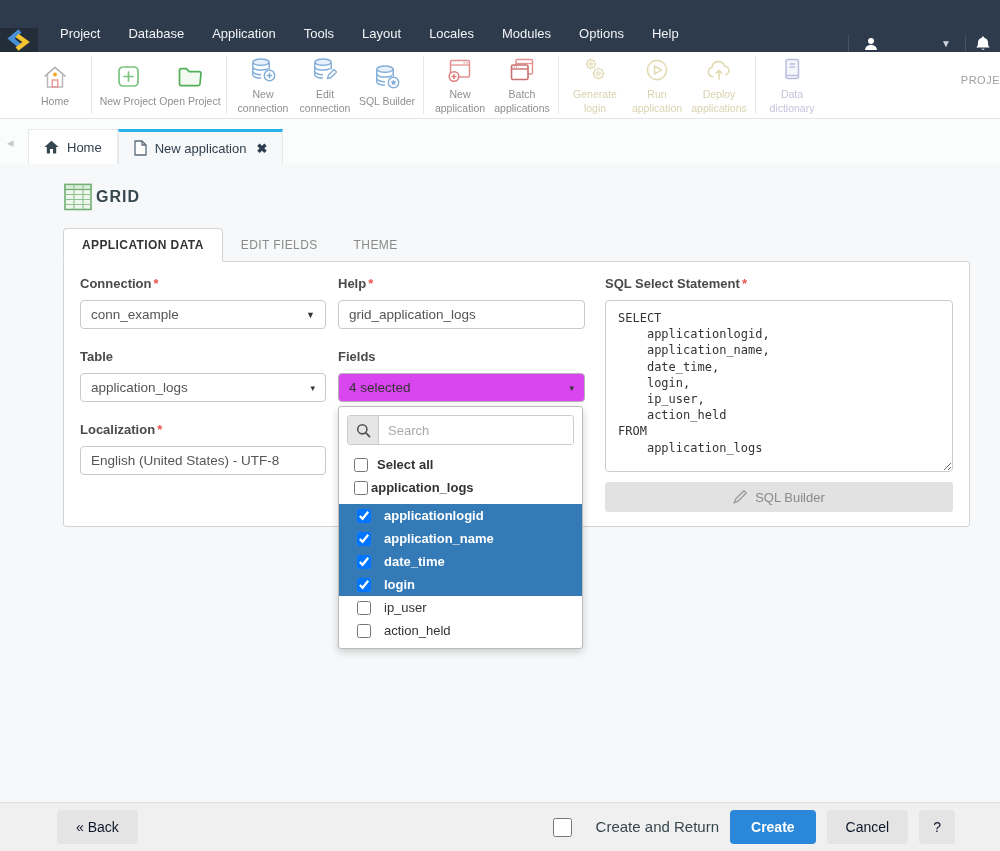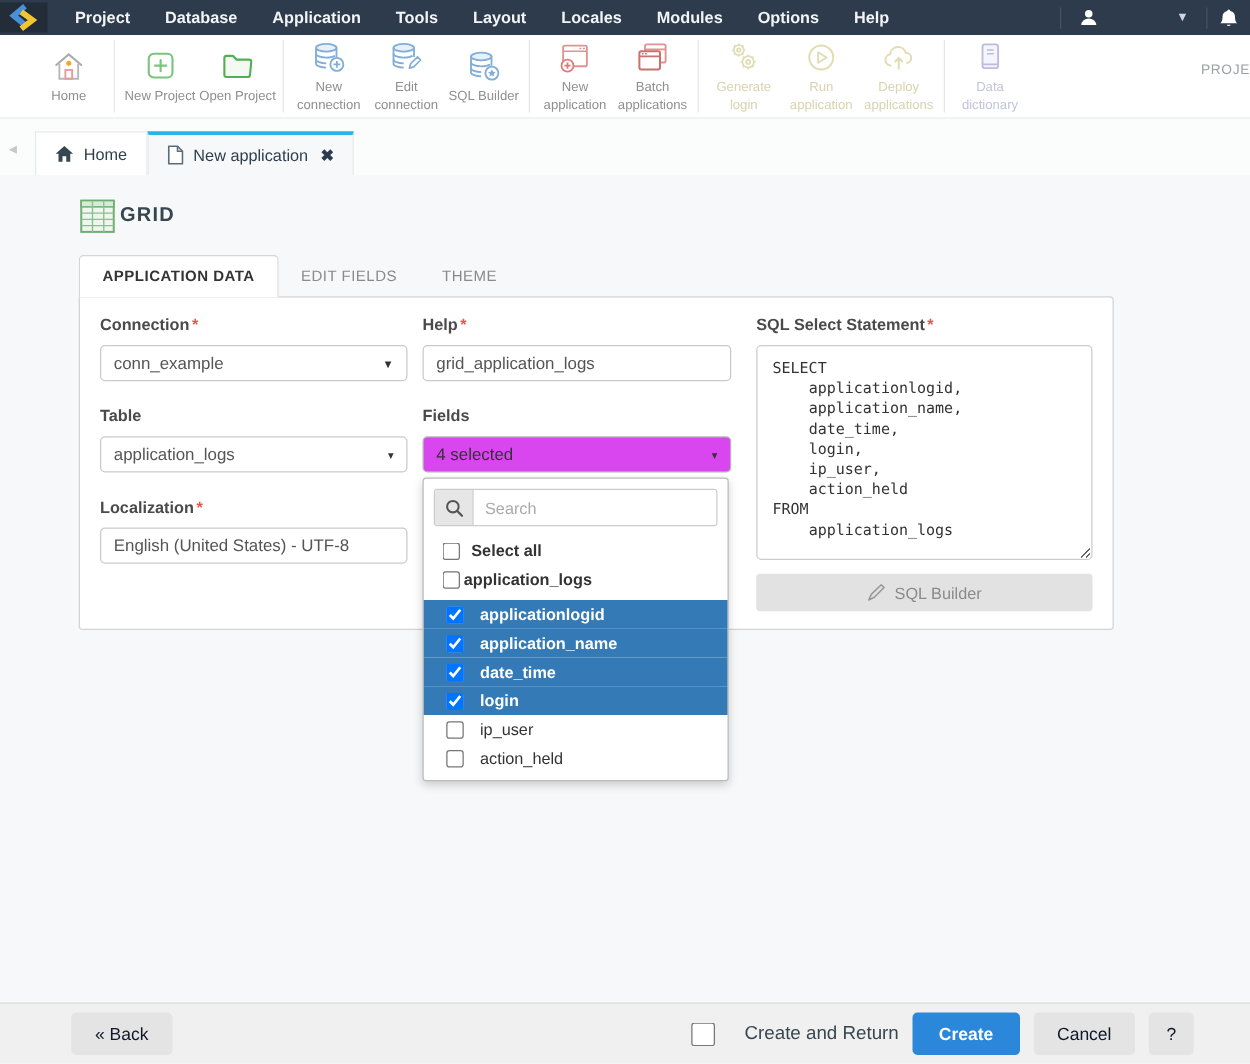--- a/index.html
+++ b/index.html
@@ -4,21 +4,21 @@
 <style>
   * { margin:0; padding:0; box-sizing:border-box; }
   html,body { width:1000px; height:851px; }
   body {
     position:relative; overflow:hidden;
     background:#f6f8f9;
     font-family:"Liberation Sans", sans-serif;
     color:#444;
   }
   
-  .navbar { height:28px; background:#2e3b4c; display:flex; align-items:center;font-weight:bold; }
+  .navbar { height:52px; background:#2e3b4c; display:flex; align-items:flex-end; }
   .logo { width:38px; background:#232d3a; display:flex; align-items:center; justify-content:center; cursor:pointer; }
   .menu { display:flex; align-items:center; margin-left:8px; }
   .menu-item { padding:0 14px; font-size:13px; color:#f2f4f6; line-height:36px; cursor:pointer; }
   .nav-right { margin-left:auto; display:flex; align-items:stretch; }
   .nav-sep { width:1px; background:rgba(255,255,255,.12); }
   .user-btn { width:116px; display:flex; align-items:center; justify-content:space-between; padding:0 14px; cursor:pointer; }
   .user-caret { color:#cfd6dd; font-size:10px; }
   .bell-btn { width:34px; display:flex; align-items:center; justify-content:center; cursor:pointer; }
   
   .toolbar { height:67px; background:#fff; border-bottom:1px solid #e3e8ea; display:flex; align-items:center; padding-left:24px; position:relative; overflow:hidden; }
@@ -35,21 +35,21 @@
   .tab { height:35px; display:flex; align-items:center; gap:8px; padding:0 15px; font-size:13px; color:#2f3e4e; background:#fff; border:1px solid #e7eaec; border-bottom:none; cursor:pointer; }
   .tab.active { background:#f6f8f9; border-top:3px solid #2ab3ea; }
   .tab .close-x { font-size:13px; font-weight:bold; color:#2c3c4e; margin-left:2px; cursor:pointer; }
   
   .content { padding:18px 0 0 63px; }
   .grid-header { display:flex; align-items:center; gap:3px; }
   .grid-title { font-size:16px; font-weight:bold; letter-spacing:1px; color:#37474f; }
   .app-tabs { display:flex; align-items:flex-end; margin-top:16px; }
   .apptab { padding:9px 18px; font-size:12px; color:#8a8a8a; letter-spacing:.4px; cursor:pointer; }
   .apptab.active { background:#fff; border:1px solid #d4d4d4; border-bottom:1px solid #fff; border-radius:4px 4px 0 0; font-weight:bold; color:#333; margin-bottom:-1px; position:relative; z-index:2; }
-  .panel { width:828px; min-height:265px; background:#fff; border:1px solid #d4d4d4; border-radius:0 3px 3px 3px; padding:14px 16px; display:flex; position:relative; }
+  .panel { width:907px; min-height:265px; background:#fff; border:1px solid #d4d4d4; border-radius:0 3px 3px 3px; padding:14px 16px; display:flex; position:relative; }
   .col1 { width:246px; margin-right:12px; }
   .col2 { width:247px; margin-right:20px; }
   .col3 { flex:1; }
   .flabel { font-size:13px; font-weight:bold; color:#4a4a4a; margin-bottom:9px; }
   .req { color:#e8534a; margin-left:2px; }
   .fgap { margin-top:20px; }
   .ctrl { height:29px; border:1px solid #c9c9c9; border-radius:4px; background:#fff; display:flex; align-items:center; justify-content:space-between; padding:0 10px; font-size:13.5px; color:#555; cursor:pointer; }
   .ctrl .caret { color:#333; font-size:9px; }
   .ctrl.input { cursor:text; }
   .ctrl.msbtn { background:#d946ef; border-color:#b5b5b5; border-radius:4px; color:#333; }

